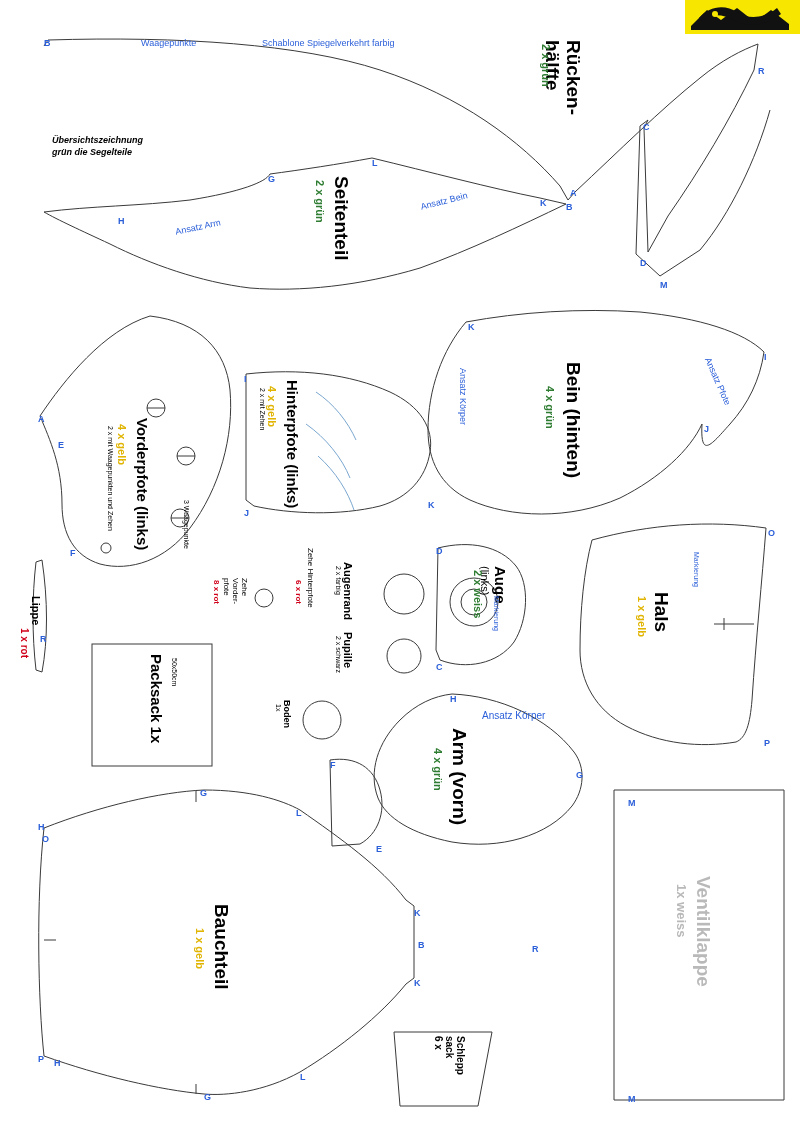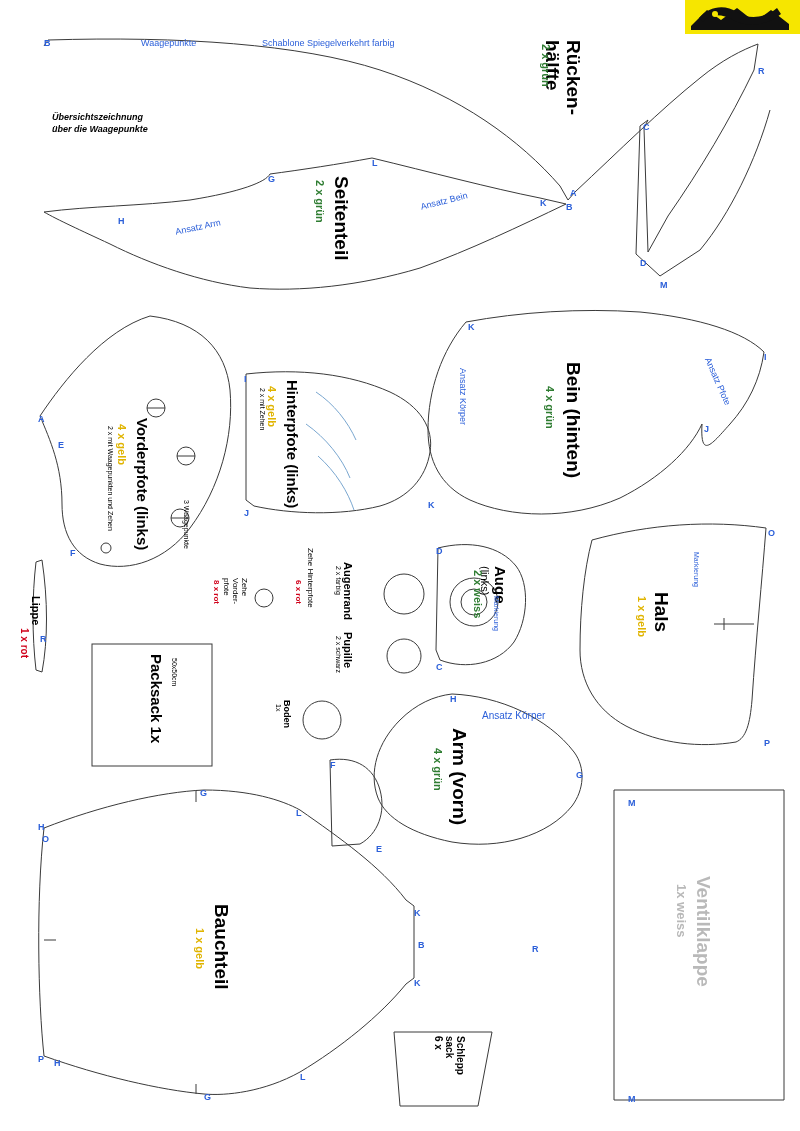--- a/index.html
+++ b/index.html
@@ -14,21 +14,21 @@
   .mid{font-size:15px;font-weight:bold;color:#000;}
   .sm{font-size:9px;color:#000;}
   .xs{font-size:7px;color:#000;}
   .green{color:#2f7d32;font-weight:bold;font-size:11px;}
   .yellow{color:#e0b400;font-weight:bold;font-size:11px;}
   .red{color:#d0021b;font-weight:bold;font-size:10px;}
   .blue{color:#2b5fd9;font-size:9px;}
   .blue10{color:#2b5fd9;font-size:10px;}
   .grey{color:#b9b9b9;font-weight:bold;}
   .ltr{font-size:9px;color:#2b5fd9;font-weight:bold;}
-  .note{font-size:9px;font-weight:bold;font-style:italic;color:#000;}
+  .note{font-size:9px;font-weight:bold;font-style:italic;color:#000;margin-top:23px;}
   .logo{position:absolute;right:0;top:0;width:115px;height:34px;background:#f6e600;
         overflow:hidden;border:0;}
   .logo svg{display:block;}
 </style>
 </head>
 <body>
 
 <div class="sheet">
 
   <svg class="lines" viewBox="0 0 800 1131" xmlns="http://www.w3.org/2000/svg">
@@ -111,21 +111,21 @@
       <path d="M6 26 L22 10 L36 20 L52 8 L70 22 L86 10 L104 24 L104 30 L6 30 Z" fill="#111"></path>
       <path d="M14 18 C 24 6, 40 4, 52 12 C 64 20, 80 18, 92 8 L 96 14 C 82 26, 62 28, 48 20 C 36 13, 24 14, 18 22 Z" fill="#111"></path>
       <circle cx="30" cy="14" r="3" fill="#f6e600"></circle>
     </svg>
   </div>
 
   <div class="lbl blue" style="left:141px;top:38px;">Waagepunkte</div>
   <div class="lbl blue" style="left:262px;top:38px;">Schablone Spiegelverkehrt  farbig</div>
 
   <div class="lbl note" style="left:52px;top:112px;">Übersichtszeichnung</div>
-  <div class="lbl note" style="left:52px;top:124px;">über die Waagepunkte</div>
+  <div class="lbl note" style="left:52px;top:124px;">grün die Segelteile</div>
 
   <div class="lbl rot90" style="left:584px;top:40px;">
     <span class="big" style="display:block">Rücken-</span>
     <span class="big" style="display:block">hälfte</span>
   </div>
   <div class="lbl rot90 green" style="left:552px;top:44px;">2 x grün</div>
 
   <div class="lbl rot90 big" style="left:352px;top:176px;">Seitenteil</div>
   <div class="lbl rot90 green" style="left:326px;top:180px;">2 x grün</div>
 

